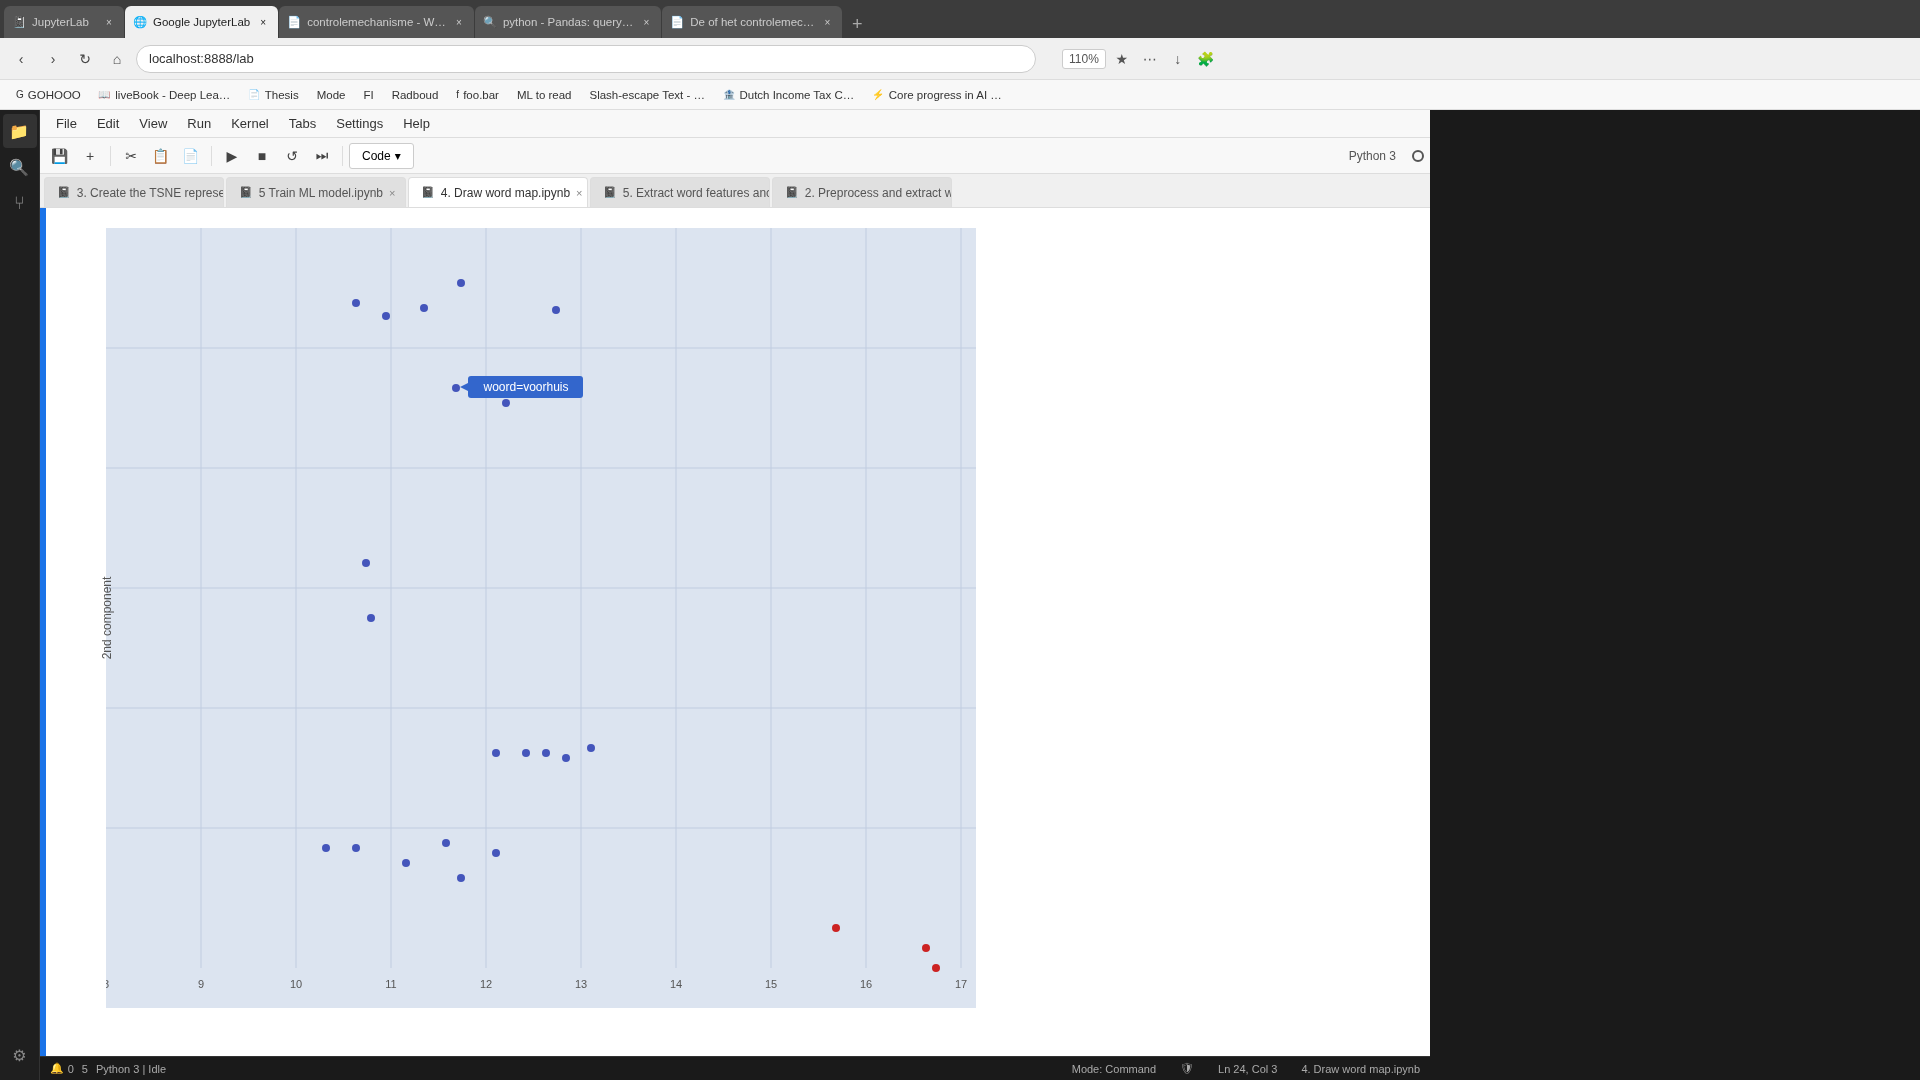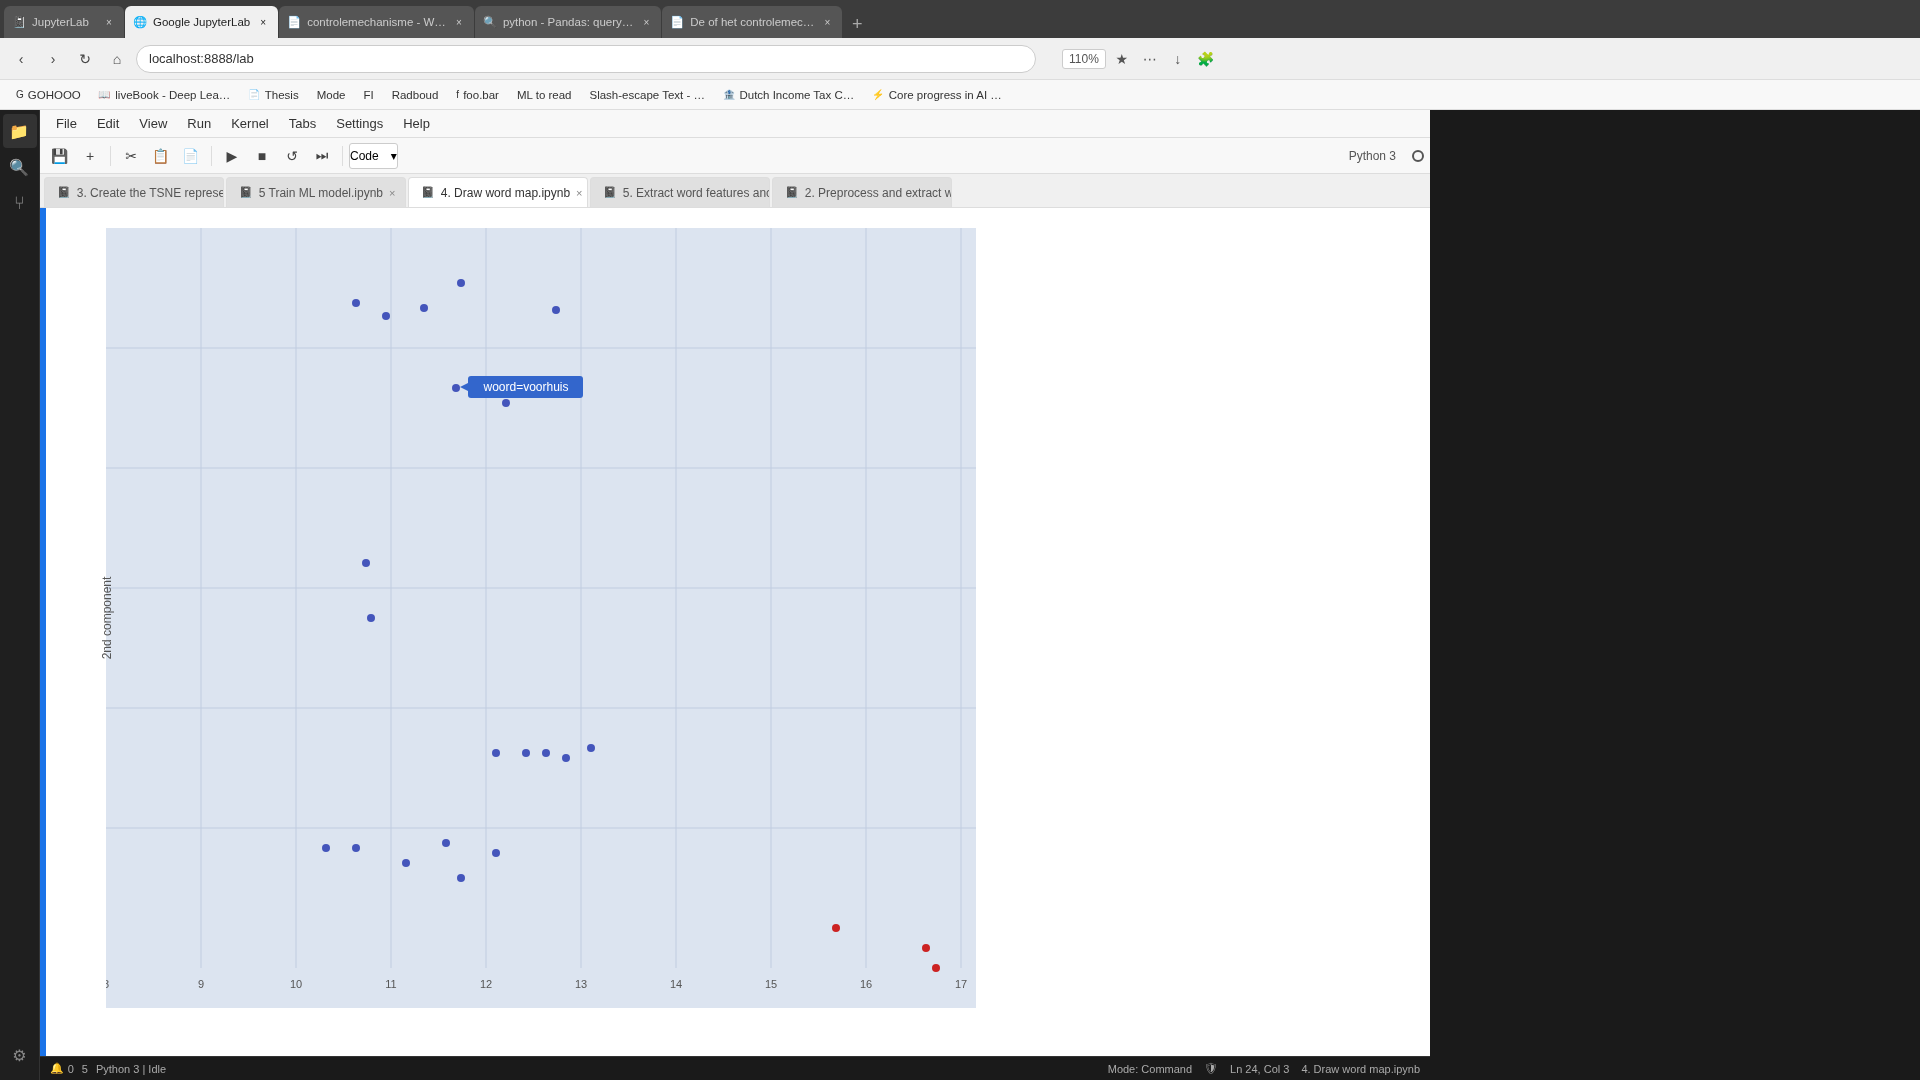--- a/index.html
+++ b/index.html
@@ -169,28 +169,28 @@
       display: flex;
       align-items: center;
       justify-content: center;
       font-size: 14px;
       color: #444;
       border-radius: 3px;
     }
     .tb-sep { width: 1px; height: 20px; background: #ddd; margin: 0 4px; }
     .tb-cell-type {
       height: 26px;
-      padding: 0 0;
+      padding: 0 12px;
       border: 1px solid #ccc;
       border-radius: 3px;
       font-size: 12px;
       background: #fff;
       display: flex;
       align-items: center;
-      gap: 12px;
+      gap: 4px;
       cursor: pointer;
       text-align: center;
     }
     .python3-indicator {
       margin-left: auto;
       display: flex;
       align-items: center;
       gap: 16px;
       font-size: 12px;
       color: #555;
@@ -263,21 +263,21 @@
       background: #1a1a1a;
       display: flex;
       align-items: center;
       padding: 0 10px;
       gap: 12px;
       color: #aaa;
       font-size: 11px;
       border-top: 1px solid #333;
     }
     .status-left { display: flex; align-items: center; gap: 8px; }
-    .status-right { margin-left: auto; display: flex; align-items: center; gap: 12px; }
+    .status-right { margin-left: auto; display: flex; align-items: center; gap: 24px; }
     .status-item { display: flex; align-items: center; gap: 4px; }
 
     
     #outer-plot-wrapper {
       position: relative;
       margin-left: 50px;
       margin-top: 10px;
     }
   </style>
 </head>

